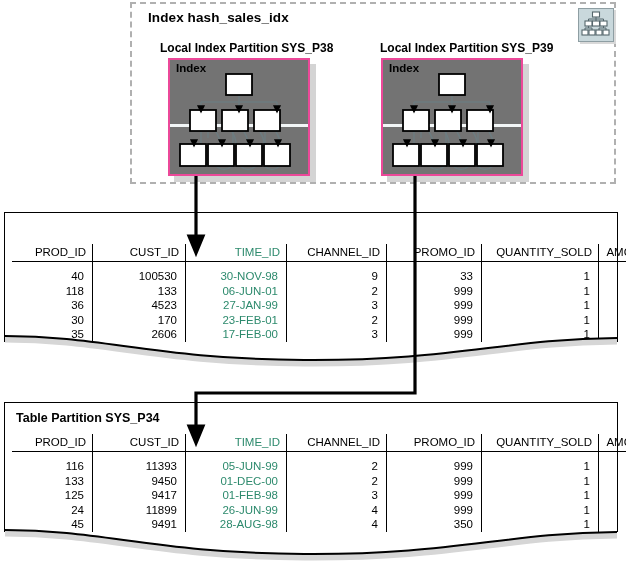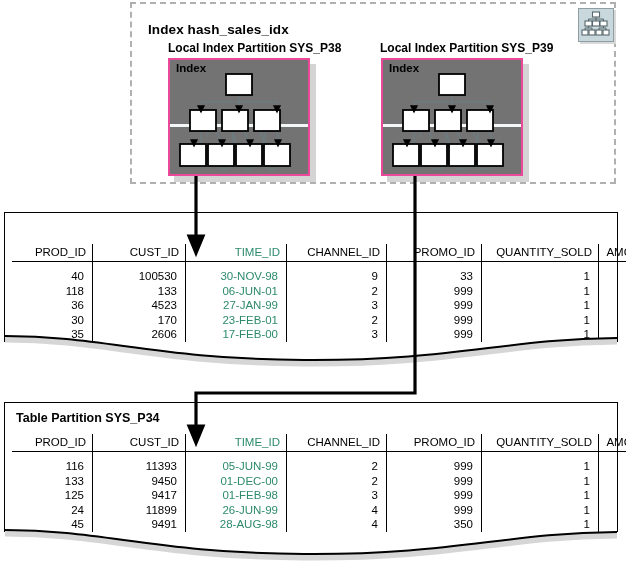--- a/index.html
+++ b/index.html
@@ -11,27 +11,27 @@
   .abs{position:absolute;}
 
   
   #index-region{
     left:130px;top:2px;width:486px;height:182px;
     border:2px dashed #b0b0b0;
     background:#ffffff;
     box-sizing:border-box;
   }
   #index-title{
-    left:148px;top:22px;
+    left:148px;top:10px;
     font-size:13.5px;font-weight:bold;letter-spacing:0.1px;
   }
   .part-title{
     font-size:12px;font-weight:bold;white-space:nowrap;
   }
-  #p38-title{left:168px;top:41px;}
+  #p38-title{left:160px;top:41px;}
   #p39-title{left:380px;top:41px;}
 
   
   .idx-shadow{
     background:#d4d4d4;
   }
   .idx-box{
     border:2px solid #ec4899;
     background:#737373;
     box-sizing:border-box;

